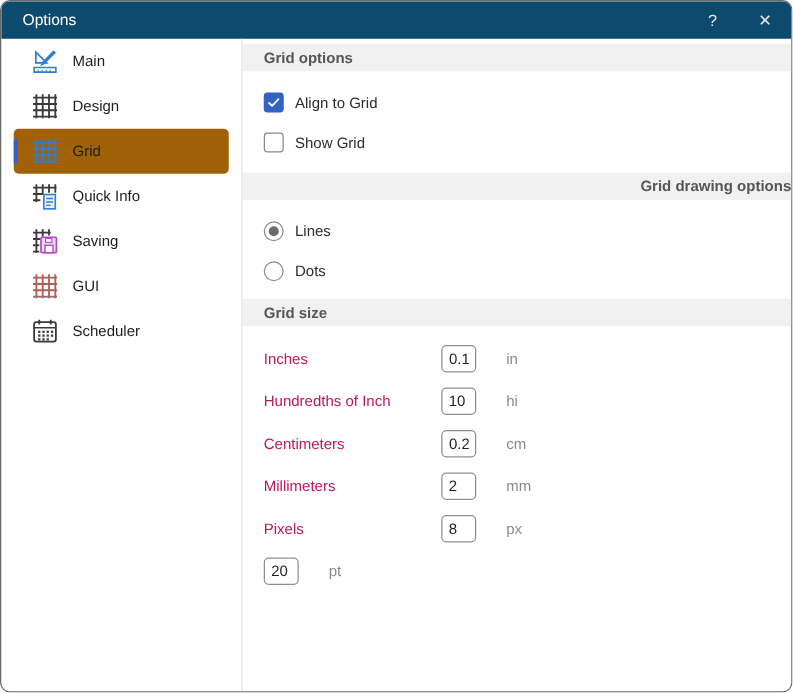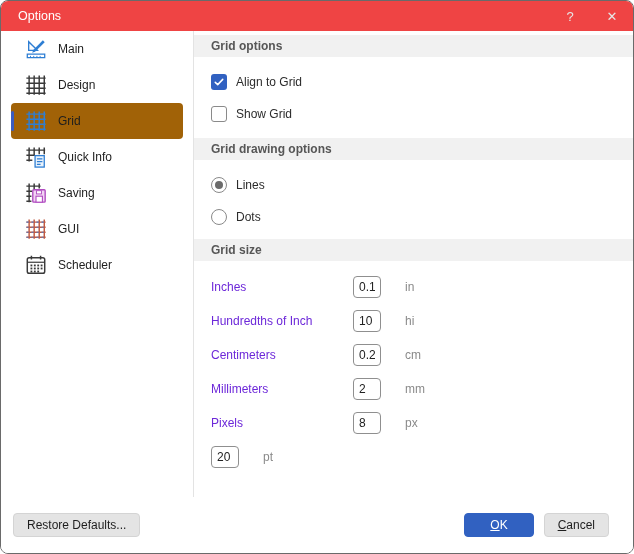--- a/index.html
+++ b/index.html
@@ -1,50 +1,50 @@
 <!DOCTYPE html>
 <html><head>
 <meta charset="utf-8">
 <style>
   * { margin:0; padding:0; box-sizing:border-box; }
   html,body { background:#fff; font-family:"Liberation Sans", sans-serif; }
   .window{width:634px;height:554px;border:1px solid #6a6a6a;border-radius:8px;overflow:hidden;
     display:flex;flex-direction:column;background:#fff;}
   
-  .titlebar{flex:0 0 30px;background:#ef4444;display:flex;align-items:center;}
+  .titlebar{flex:0 0 30px;background:#0c4a6e;display:flex;align-items:center;}
   .titlebar .title{color:#fff;font-size:12.5px;padding-left:17px;}
   .tb-buttons{margin-left:auto;display:flex;height:100%;}
   .tb-btn{width:42px;height:100%;background:transparent;border:none;color:#e6e6e6;
     font-size:13px;display:flex;align-items:center;justify-content:center;cursor:pointer;
     font-family:"Liberation Sans", sans-serif;}
   
   .body{flex:1;display:flex;min-height:0;}
   .sidebar{width:193px;border-right:1px solid #e3e3e3;padding-top:0;flex:0 0 193px;}
   .side-item{position:relative;height:36px;margin:0 10px;border-radius:4px;display:flex;
     align-items:center;padding-left:14px;font-size:12px;color:#1e1e1e;cursor:pointer;}
   .side-item.selected{background:#a16207;}
   .side-item .accent{position:absolute;left:0;top:8px;width:3px;height:20px;border-radius:2px;background:#3b5cc0;}
   .side-item .icon{width:22px;height:22px;display:flex;align-items:center;justify-content:center;}
   .side-item .lbl{margin-left:11px;}
   
   .content{flex:1;min-width:0;display:flex;flex-direction:column;}
   .band{height:22px;background:#f1f1f1;color:#565656;font-weight:bold;font-size:12px;
     line-height:22px;padding-left:17px;}
   .mt4{margin-top:4px;} .mt14{margin-top:14px;}
-  .mt15{margin-top:15px;} .mt16{margin-top:16px;}
+  .mt15{margin-top:15px;} .mt16{margin-top:16px;text-align:right;}
   .check-row,.radio-row{display:flex;align-items:center;padding-left:17px;height:17px;cursor:pointer;}
   .checkbox{width:16px;height:16px;border-radius:3px;flex:0 0 16px;}
   .checkbox.checked{background:#3161c1;display:flex;align-items:center;justify-content:center;}
   .checkbox.unchecked{background:#fff;border:1px solid #8a8a8a;}
   .radio{width:16px;height:16px;border-radius:50%;border:1px solid #898989;background:#fff;
     position:relative;flex:0 0 16px;}
   .radio.selected::after{content:"";position:absolute;inset:3px;border-radius:50%;background:#6b6b6b;}
   .ctl-label{margin-left:9px;font-size:12px;color:#2c2c2c;}
   .field-row{display:flex;align-items:center;padding-left:17px;height:22px;margin-bottom:12px;}
-  .field-label{width:142px;font-size:12px;color:#6d28d9;}
+  .field-label{width:142px;font-size:12px;color:#be185d;}
   .field-input{width:28px;height:22px;border:1px solid #8f8f8f;border-radius:4px;font-size:12px;
     padding:0 5px;color:#222;font-family:"Liberation Sans", sans-serif;background:#fff;}
   .field-unit{margin-left:24px;font-size:12px;color:#8a8a8a;}
   
   .footer{flex:0 0 56px;display:flex;align-items:flex-start;padding:16px 24px 0 12px;background:#fff;}
   .btn{height:24px;font-size:12px;border-radius:4px;cursor:pointer;
     font-family:"Liberation Sans", sans-serif;}
   .btn-gray{background:#e4e4e4;border:1px solid #d4d4d4;color:#1e1e1e;padding:0 13px;}
   .btn-primary{background:#3161c1;border:1px solid #3161c1;color:#fff;padding:0 25px;
     margin-left:auto;margin-right:10px;}
@@ -243,19 +243,14 @@
       </div>
 
       <div class="field-row">
         <input class="field-input" type="text" value="20" style="">
         <span class="field-unit">pt</span>
       </div>
 
     </main>
   </div>
 
-  <div class="footer">
-    <button class="btn btn-gray"><span>Restore Defaults...</span></button>
-    <button class="btn btn-primary"><span class="ak">OK</span></button>
-    <button class="btn btn-gray"><span class="ak">Cancel</span></button>
-  </div>
 
 </div>
 
 </body></html>

